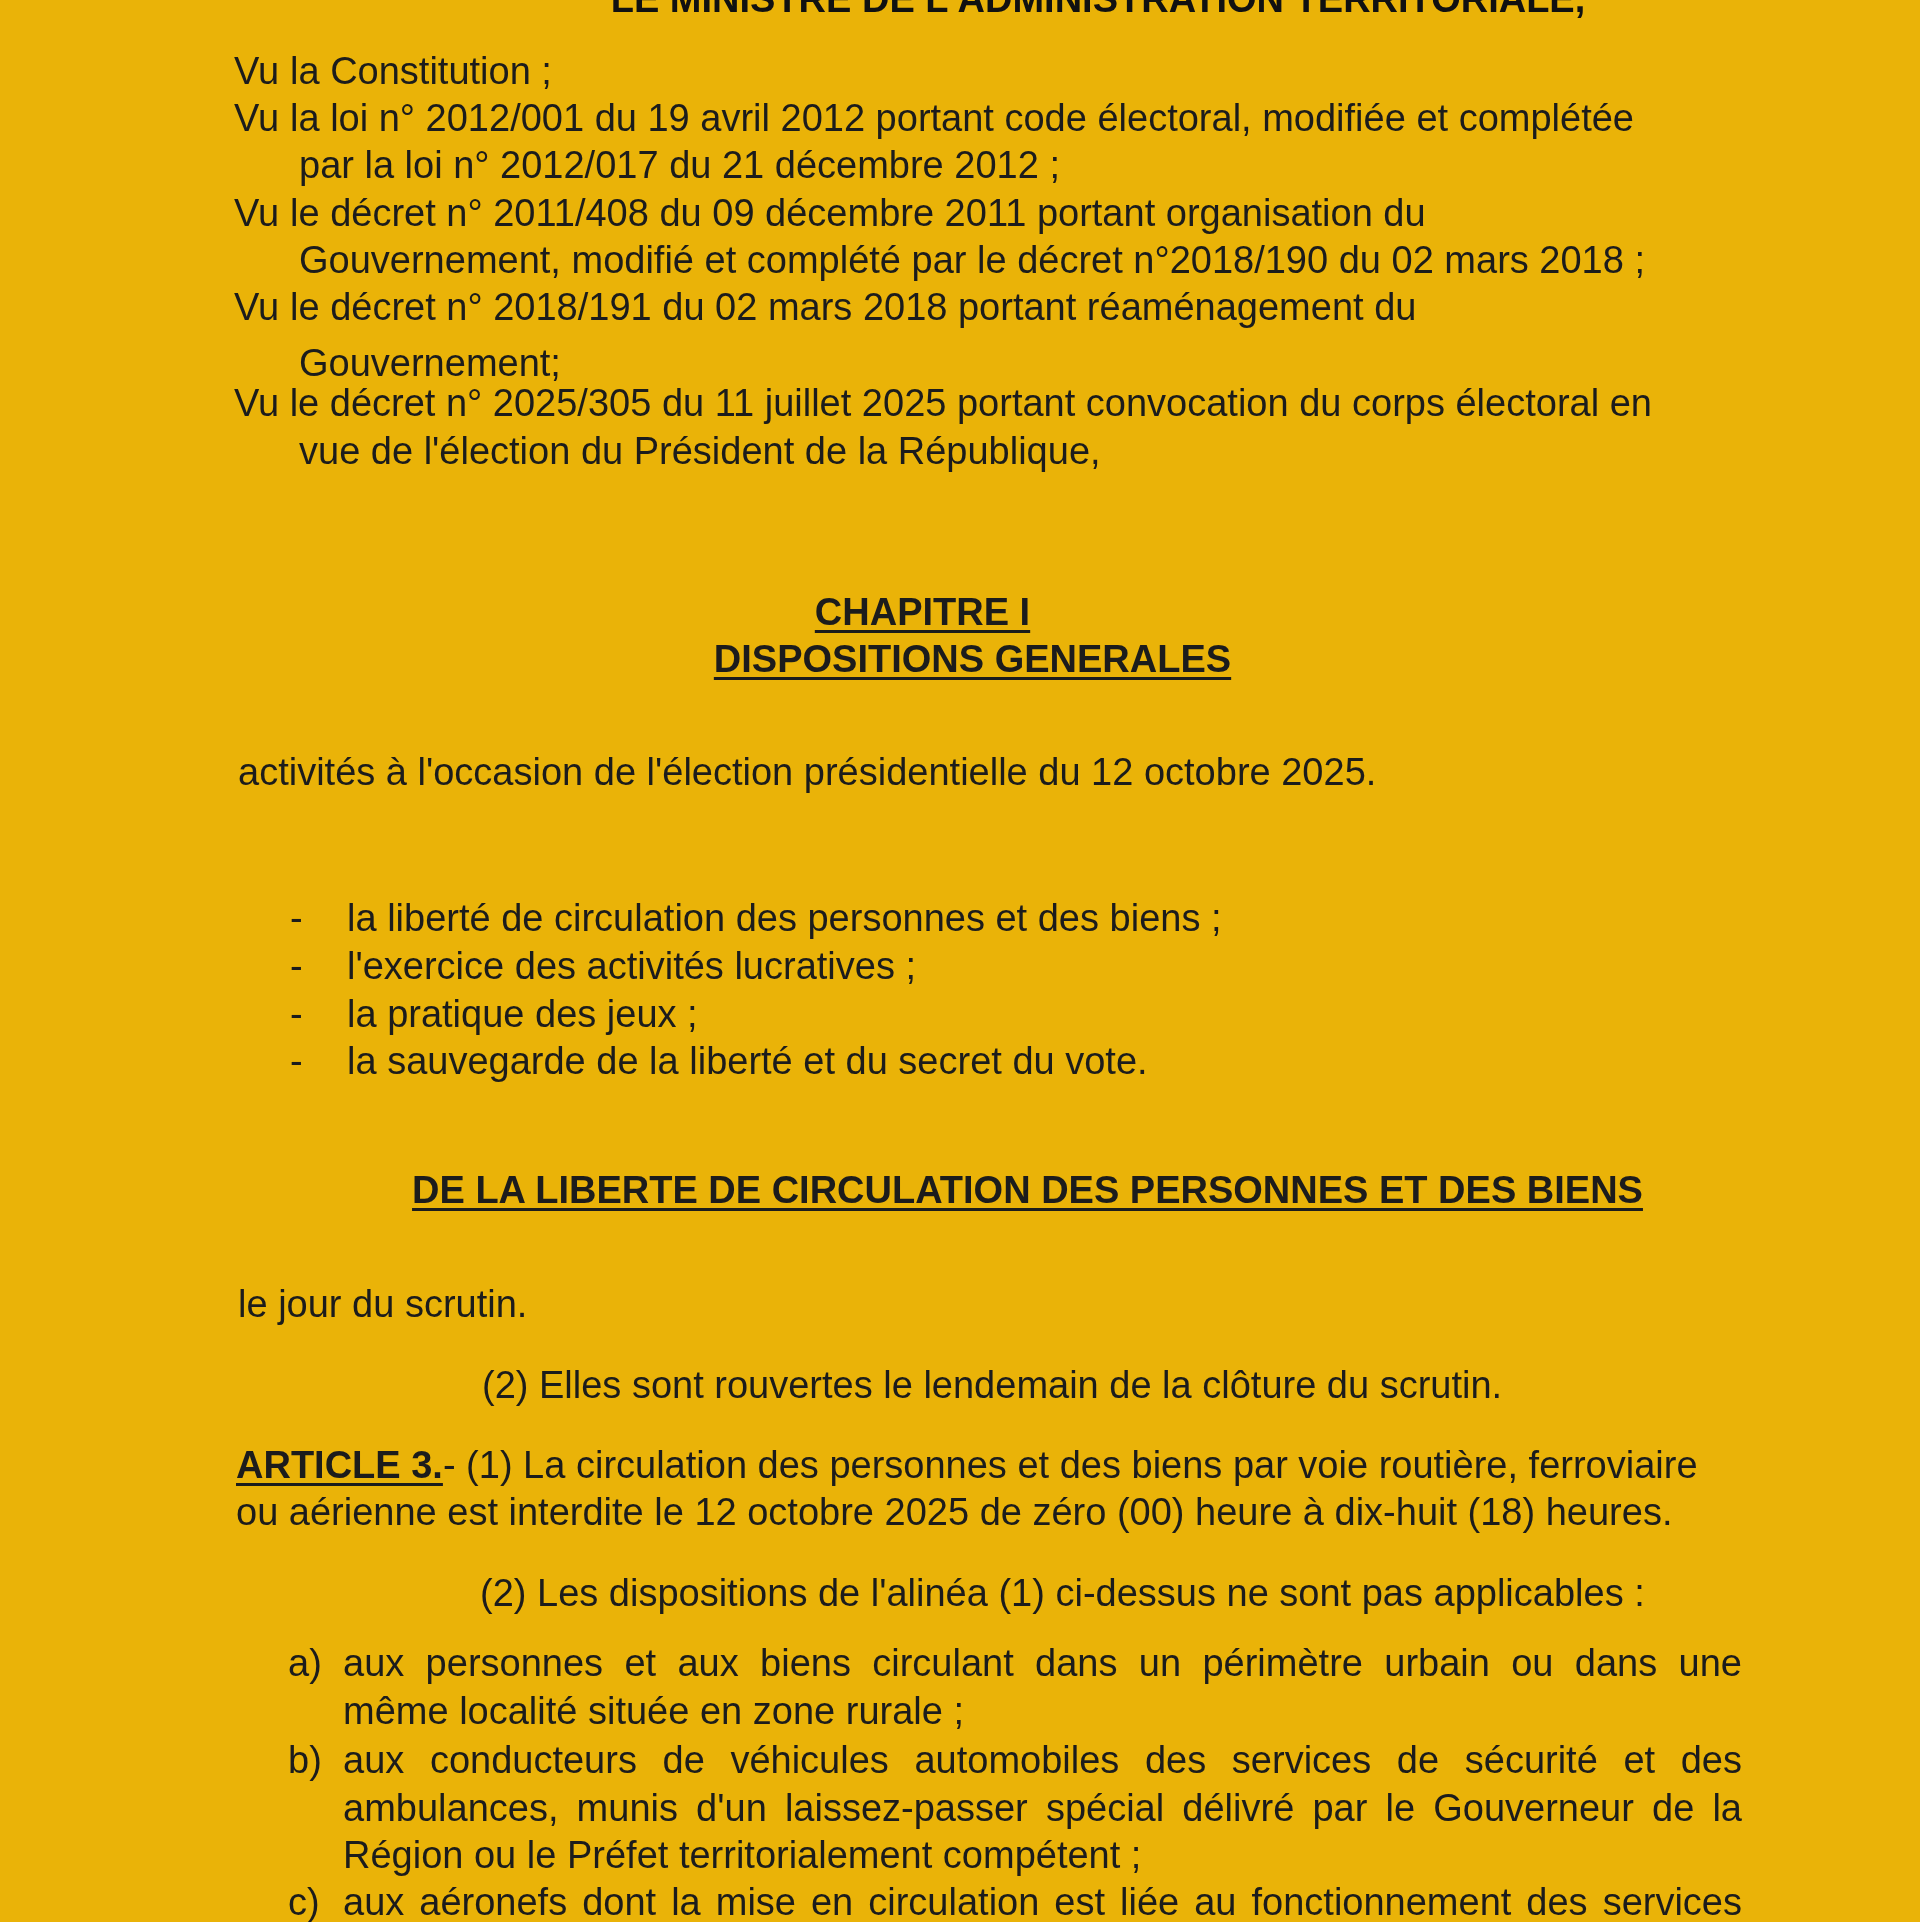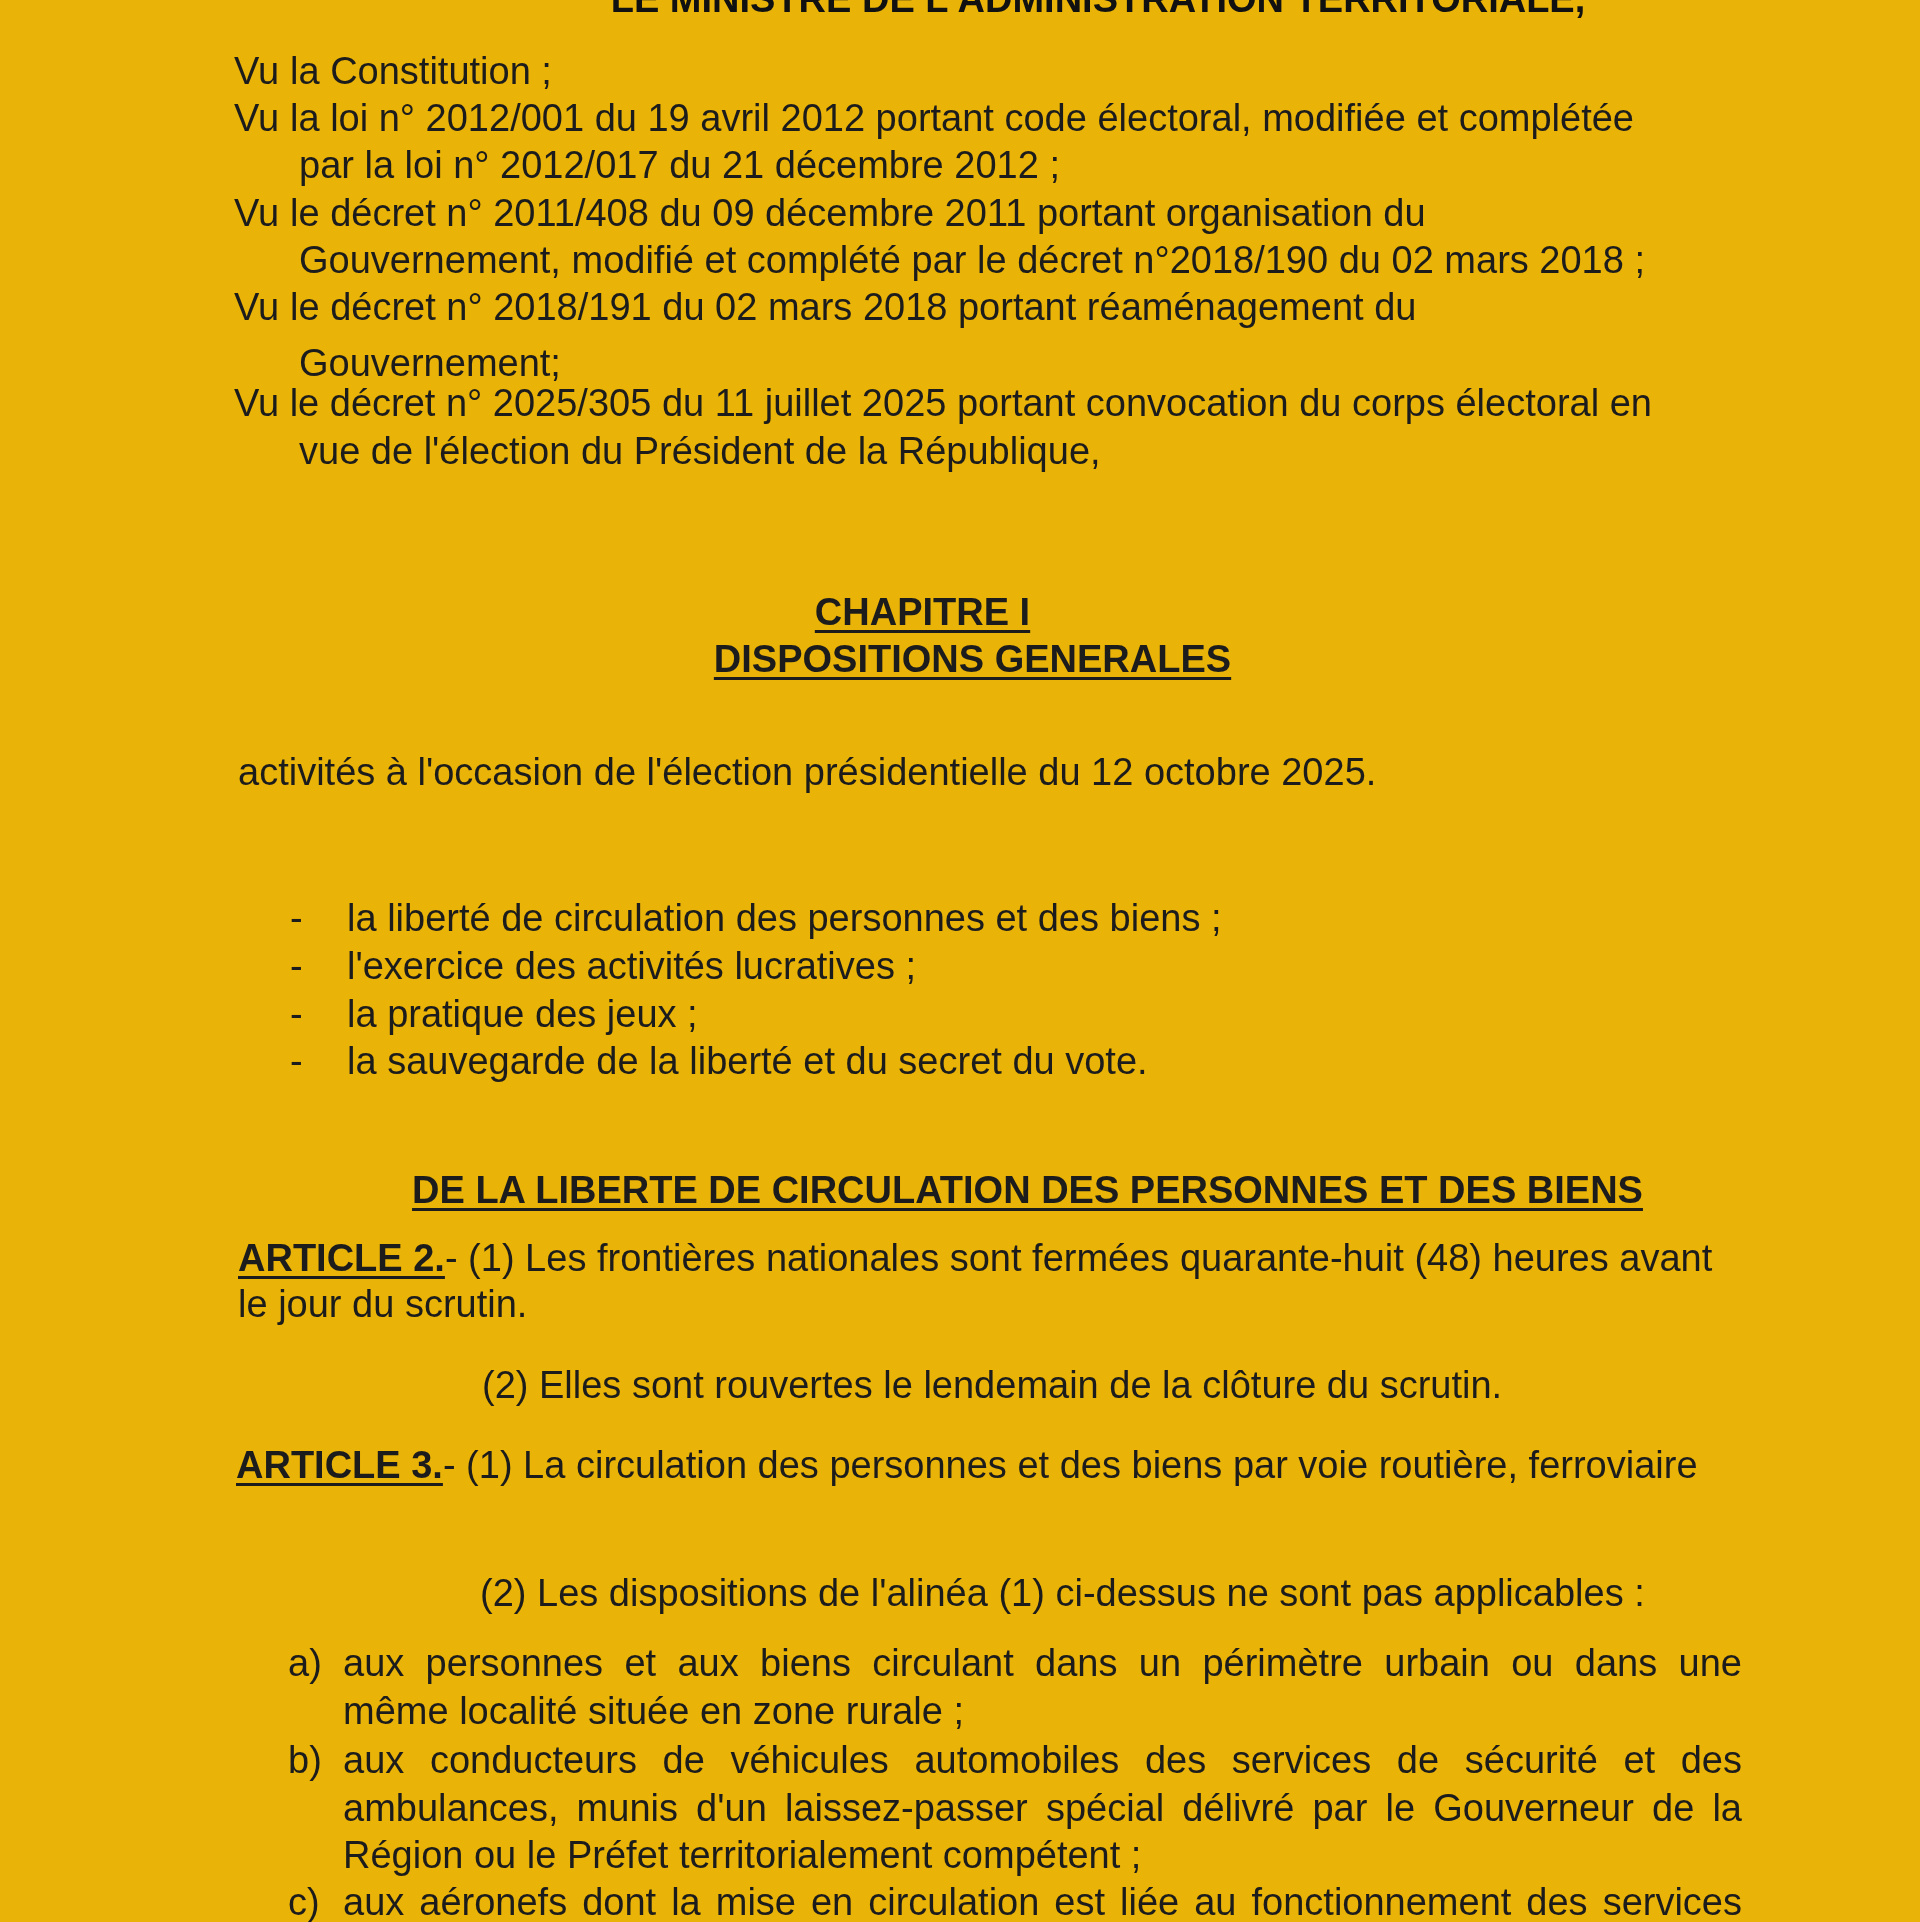--- a/index.html
+++ b/index.html
@@ -79,30 +79,28 @@
     <div class="ln" style="top:991px;left:347px;">la pratique des jeux ;</div>
 
     <div class="dash" style="top:1038px;left:290px;">-</div>
     <div class="ln" style="top:1038px;left:347px;">la sauvegarde de la liberté et du secret du vote.</div>
   </div>
 
   <div class="ln bold center" style="top:1167px;left:0;width:2055px;">
     <span class="u">DE LA LIBERTE DE CIRCULATION DES PERSONNES ET DES BIENS</span>
   </div>
 
-  <div class="ln" style="top:1235px;left:238px;">
-    <span class="u bold">ARTICLE 2.</span><span>-</span><span> (1) Les frontières nationales sont fermées quarante-huit (48) heures avant</span>
-  </div>
   <div class="ln" style="top:1281px;left:238px;">le jour du scrutin.</div>
 
   <div class="ln" style="top:1362px;left:482px;">(2) Elles sont rouvertes le lendemain de la clôture du scrutin.</div>
 
   <div class="ln" style="top:1442px;left:236px;">
     <span class="u bold">ARTICLE 3.</span><span>-</span><span> (1) La circulation des personnes et des biens par voie routière, ferroviaire</span>
   </div>
+  <div class="ln" style="top:1489px;left:236px;">ou aérienne est interdite le 12 octobre 2025 de zéro (00) heure à dix-huit (18) heures.</div>
 
   <div class="ln" style="top:1570px;left:480px;">(2) Les dispositions de l'alinéa (1) ci-dessus ne sont pas applicables :</div>
 
   <div>
 
     <div class="dash" style="top:1640px;left:288px;">a)</div>
     <div class="ln just" style="top:1640px;left:343px;width:1399px;">aux personnes et aux biens circulant dans un périmètre urbain ou dans une</div>
     <div class="ln" style="top:1688px;left:343px;">même localité située en zone rurale ;</div>
 
     <div class="dash" style="top:1737px;left:288px;">b)</div>

